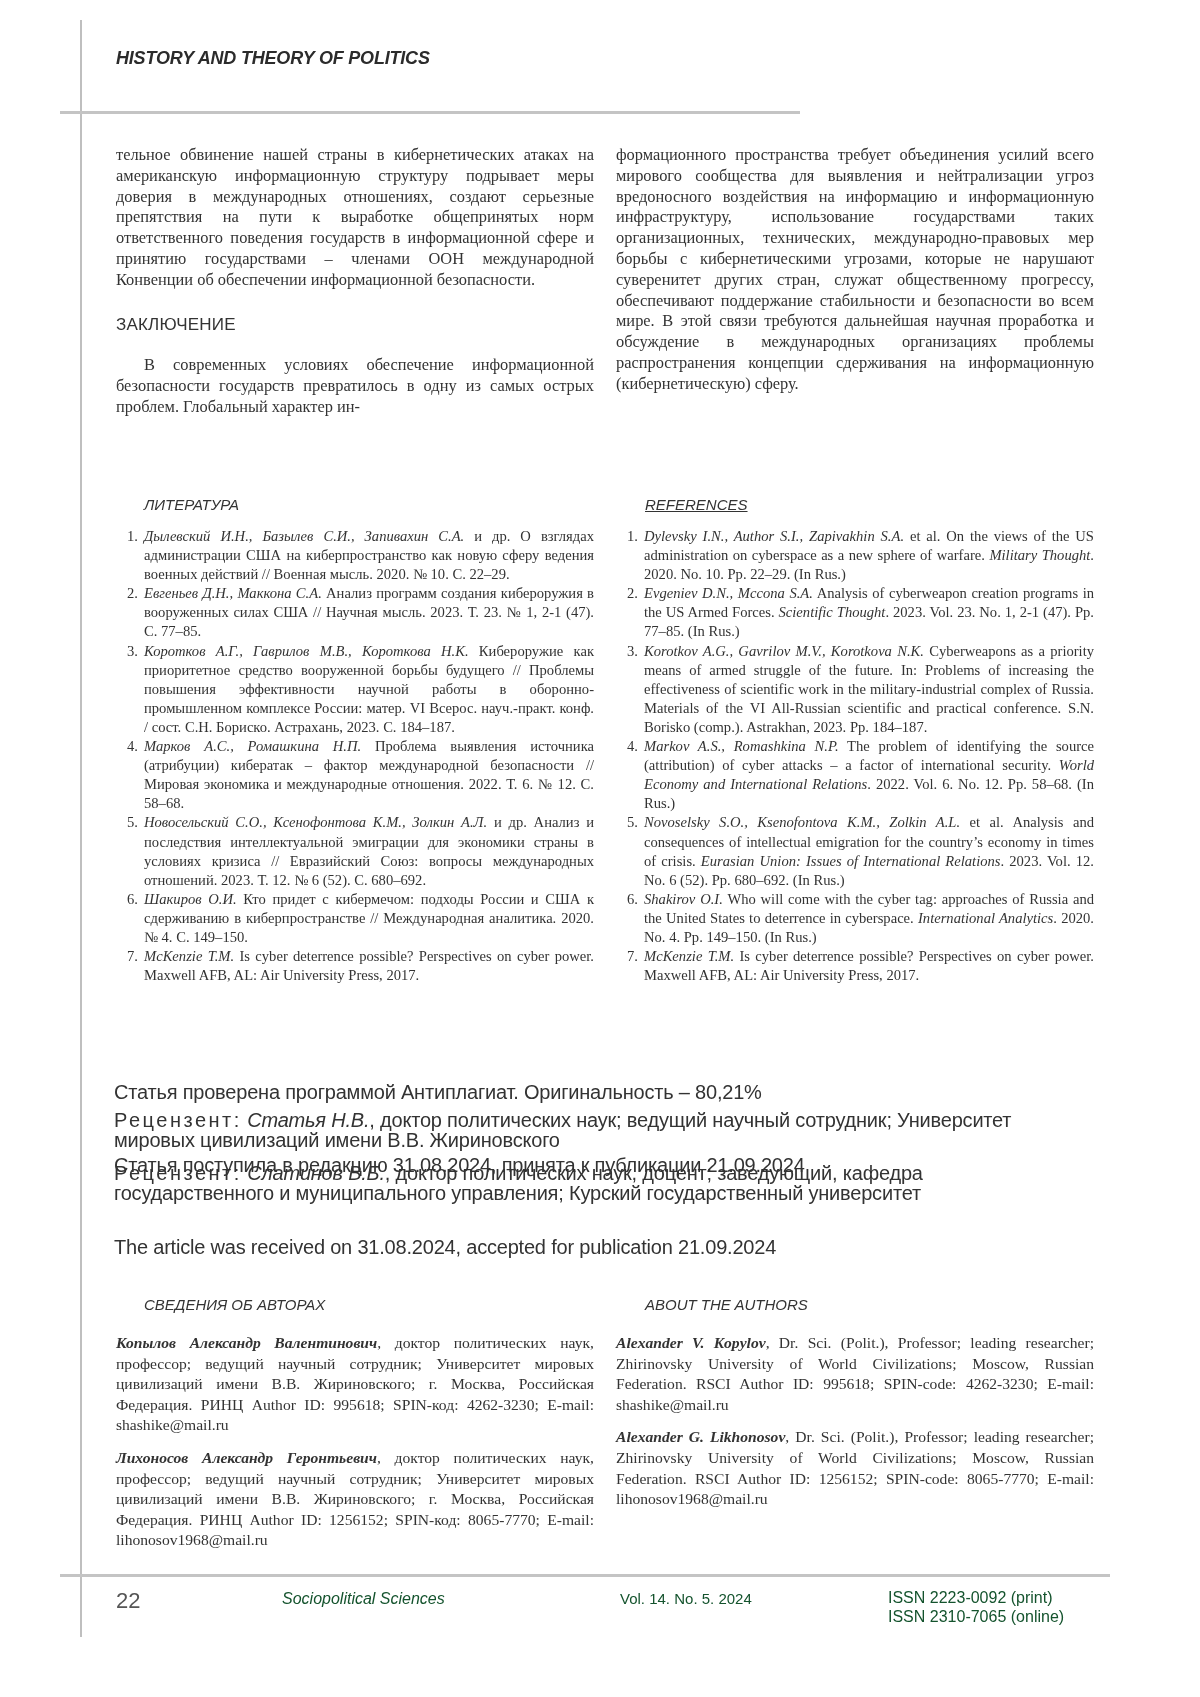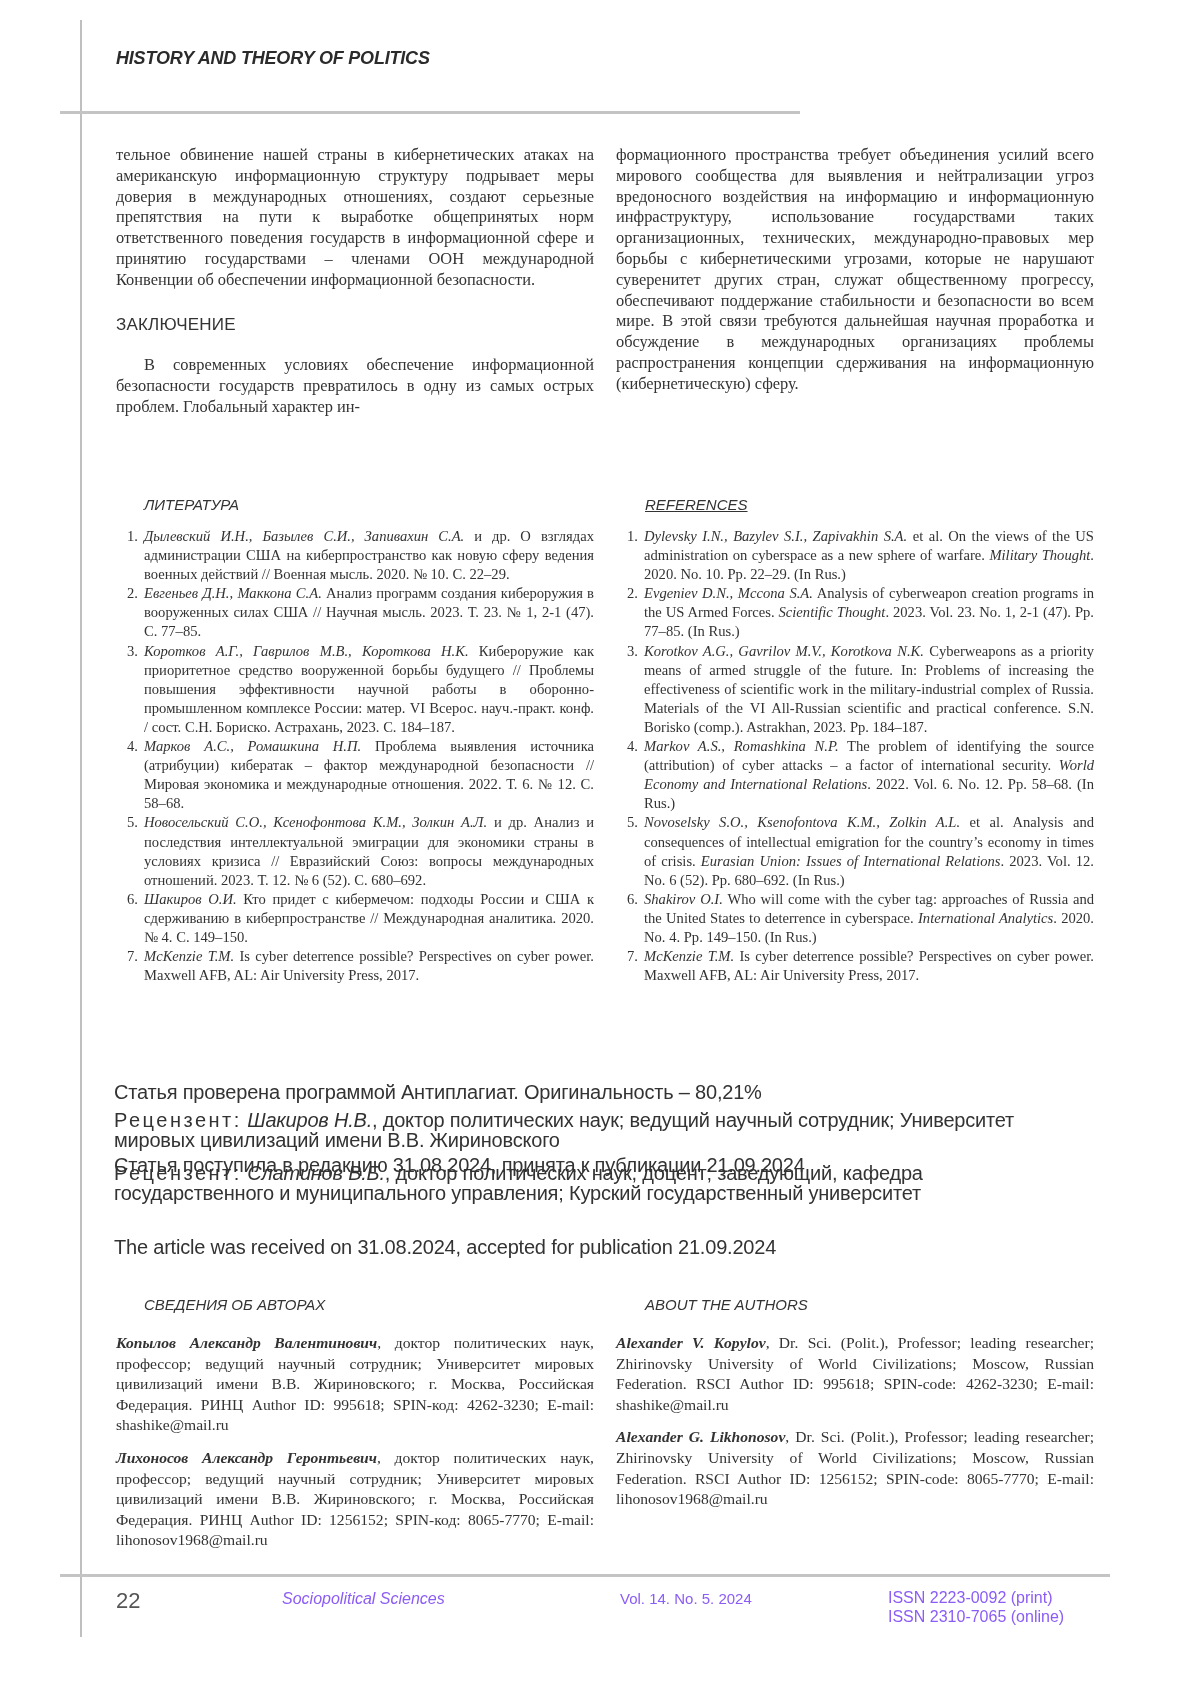--- a/index.html
+++ b/index.html
@@ -14,21 +14,21 @@
   .ref-title { position: absolute; font-family: "Liberation Sans", sans-serif; font-style: italic; font-size: 15px; color: #333; }
   .refs { position: absolute; margin: 0; padding: 0; list-style: none; font-family: "Liberation Serif", "DejaVu Serif", serif; font-size: 14.6px; line-height: 19.1px; color: #333; }
   .refs li { position: relative; padding-left: 28px; text-align: justify; }
   .refs li .num { position: absolute; left: 0; top: 0; width: 22px; text-align: right; }
   .i { font-style: italic; }
   .b { font-weight: bold; }
   .meta { position: absolute; left: 114px; font-family: "Liberation Sans", sans-serif; font-size: 20px; line-height: 20px; color: #333; letter-spacing: -0.2px; }
   .spaced { letter-spacing: 2.5px; }
   .authors { position: absolute; font-family: "Liberation Serif", "DejaVu Serif", serif; font-size: 15.6px; line-height: 20.6px; text-align: justify; color: #333; }
   .authors p { margin: 8px 0 12px 0; }
-  .footer { position: absolute; top: 1590px; font-family: "Liberation Sans", sans-serif; font-size: 16px; color: #8b5cf6; }
+  .footer { position: absolute; top: 1590px; font-family: "Liberation Sans", sans-serif; font-size: 16px; color: #14532d; }
 </style>
 </head>
 <body>
 
 <div class="vline" style="top:20px;height:1617px;"></div>
 <div class="hline" style="left:60px;top:111px;width:740px;"></div>
 <div class="hline" style="left:60px;top:1574px;width:1050px;"></div>
 
 <div class="header">
   <div>HISTORY AND THEORY OF POLITICS</div>
@@ -50,33 +50,33 @@
     <li><span class="num">2.</span><span class="i">Евгеньев Д.Н., Маккона С.А.</span><span> Анализ программ создания кибероружия в вооруженных силах США // Научная мысль. 2023. Т. 23. № 1, 2-1 (47). С. 77–85.</span></li>
     <li><span class="num">3.</span><span class="i">Коротков А.Г., Гаврилов М.В., Короткова Н.К.</span><span> Кибероружие как приоритетное средство вооруженной борьбы будущего // Проблемы повышения эффективности научной работы в оборонно-промышленном комплексе России: матер. VI Всерос. науч.-практ. конф. / сост. С.Н. Бориско. Астрахань, 2023. С. 184–187.</span></li>
     <li><span class="num">4.</span><span class="i">Марков А.С., Ромашкина Н.П.</span><span> Проблема выявления источника (атрибуции) кибератак – фактор международной безопасности // Мировая экономика и международные отношения. 2022. Т. 6. № 12. С. 58–68.</span></li>
     <li><span class="num">5.</span><span class="i">Новосельский С.О., Ксенофонтова К.М., Золкин А.Л.</span><span> и др. Анализ и последствия интеллектуальной эмиграции для экономики страны в условиях кризиса // Евразийский Союз: вопросы международных отношений. 2023. Т. 12. № 6 (52). С. 680–692.</span></li>
     <li><span class="num">6.</span><span class="i">Шакиров О.И.</span><span> Кто придет с кибермечом: подходы России и США к сдерживанию в киберпространстве // Международная аналитика. 2020. № 4. С. 149–150.</span></li>
     <li><span class="num">7.</span><span class="i">McKenzie T.M.</span><span> Is cyber deterrence possible? Perspectives on cyber power. Maxwell AFB, AL: Air University Press, 2017.</span></li>
   </ol>
 
 <div class="ref-title" style="left:645px;top:496px;text-decoration:underline;">REFERENCES</div>
 <ol class="refs" style="left:616px;top:527px;width:478px;" id="ref-list">
-    <li><span class="num">1.</span><span class="i">Dylevsky I.N., Bazylev S.I., Zapivakhin S.A.</span><span> et al. On the views of the US administration on cyberspace as a new sphere of warfare. </span><span class="i">Military Thought</span><span>. 2020. No. 10. Pp. 22–29. (In Rus.)</span></li>
+    <li><span class="num">1.</span><span class="i">Dylevsky I.N., Author S.I., Zapivakhin S.A.</span><span> et al. On the views of the US administration on cyberspace as a new sphere of warfare. </span><span class="i">Military Thought</span><span>. 2020. No. 10. Pp. 22–29. (In Rus.)</span></li>
     <li><span class="num">2.</span><span class="i">Evgeniev D.N., Mccona S.A.</span><span> Analysis of cyberweapon creation programs in the US Armed Forces. </span><span class="i">Scientific Thought</span><span>. 2023. Vol. 23. No. 1, 2-1 (47). Pp. 77–85. (In Rus.)</span></li>
     <li><span class="num">3.</span><span class="i">Korotkov A.G., Gavrilov M.V., Korotkova N.K.</span><span> Cyberweapons as a priority means of armed struggle of the future. In: Problems of increasing the effectiveness of scientific work in the military-industrial complex of Russia. Materials of the VI All-Russian scientific and practical conference. S.N. Borisko (comp.). Astrakhan, 2023. Pp. 184–187.</span></li>
     <li><span class="num">4.</span><span class="i">Markov A.S., Romashkina N.P.</span><span> The problem of identifying the source (attribution) of cyber attacks – a factor of international security. </span><span class="i">World Economy and International Relations</span><span>. 2022. Vol. 6. No. 12. Pp. 58–68. (In Rus.)</span></li>
     <li><span class="num">5.</span><span class="i">Novoselsky S.O., Ksenofontova K.M., Zolkin A.L.</span><span> et al. Analysis and consequences of intellectual emigration for the country’s economy in times of crisis. </span><span class="i">Eurasian Union: Issues of International Relations</span><span>. 2023. Vol. 12. No. 6 (52). Pp. 680–692. (In Rus.)</span></li>
     <li><span class="num">6.</span><span class="i">Shakirov O.I.</span><span> Who will come with the cyber tag: approaches of Russia and the United States to deterrence in cyberspace. </span><span class="i">International Analytics</span><span>. 2020. No. 4. Pp. 149–150. (In Rus.)</span></li>
     <li><span class="num">7.</span><span class="i">McKenzie T.M.</span><span> Is cyber deterrence possible? Perspectives on cyber power. Maxwell AFB, AL: Air University Press, 2017.</span></li>
   </ol>
 
 <div class="meta" style="top:1082px;width:900px;">Статья проверена программой Антиплагиат. Оригинальность – 80,21%</div>
 <div class="meta" style="top:1110px;width:980px;">
   <span class="spaced">Рецензент:</span>
-  <span class="i">Шакиров Н.В.</span><span>, доктор политических наук; ведущий научный сотрудник; Университет мировых цивилизаций имени В.В. Жириновского</span>
+  <span class="i">Статья Н.В.</span><span>, доктор политических наук; ведущий научный сотрудник; Университет мировых цивилизаций имени В.В. Жириновского</span>
 </div>
 <div class="meta" style="top:1163px;width:860px;">
   <span class="spaced">Рецензент:</span>
   <span class="i">Слатинов В.Б.</span><span>, доктор политических наук, доцент; заведующий, кафедра государственного и муниципального управления; Курский государственный университет</span>
 </div>
 <div class="meta" style="top:1155px;width:900px;">Статья поступила в редакцию 31.08.2024, принята к публикации 21.09.2024</div>
 <div class="meta" style="top:1237px;width:900px;">The article was received on 31.08.2024, accepted for publication 21.09.2024</div>
 
 <div class="ref-title" style="left:144px;top:1296px;">СВЕДЕНИЯ ОБ АВТОРАХ</div>
 <div class="authors" id="authors-ru" style="left:116px;top:1325px;width:478px;">

